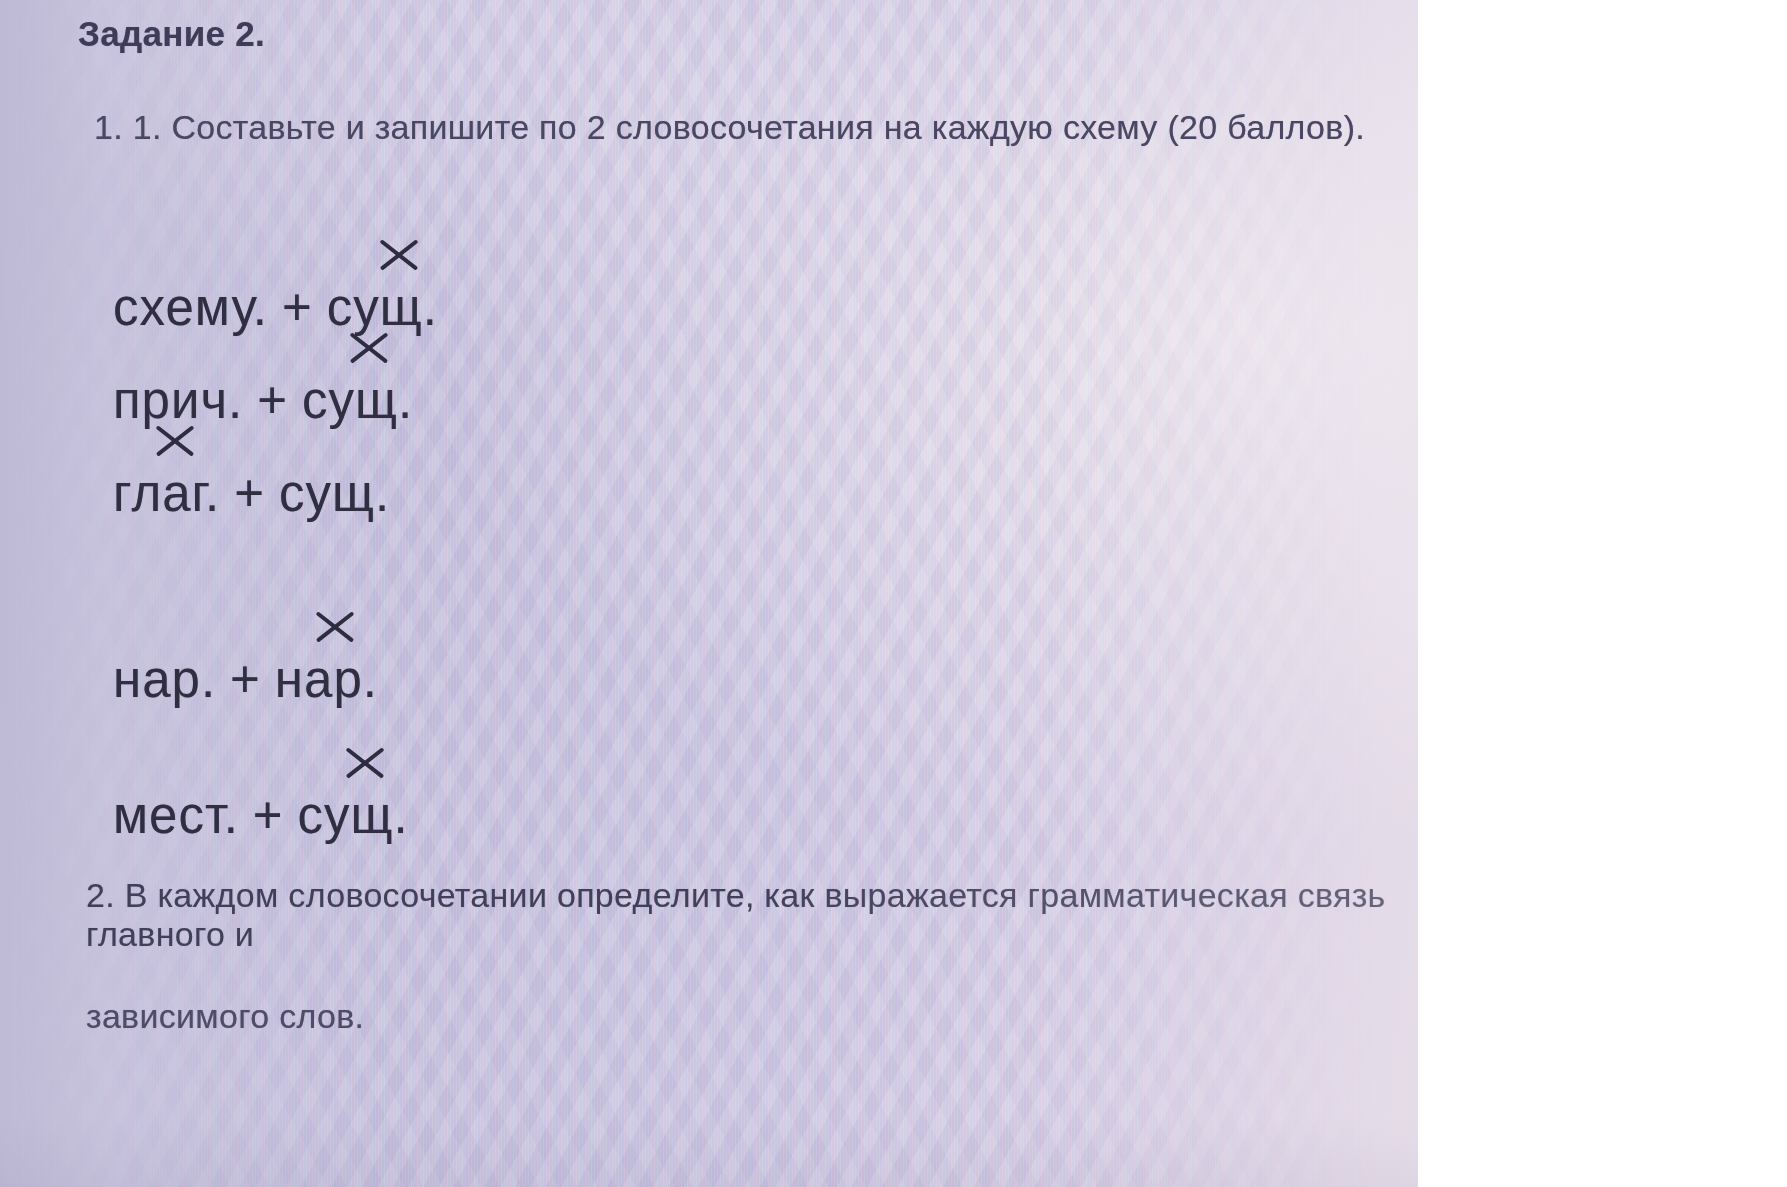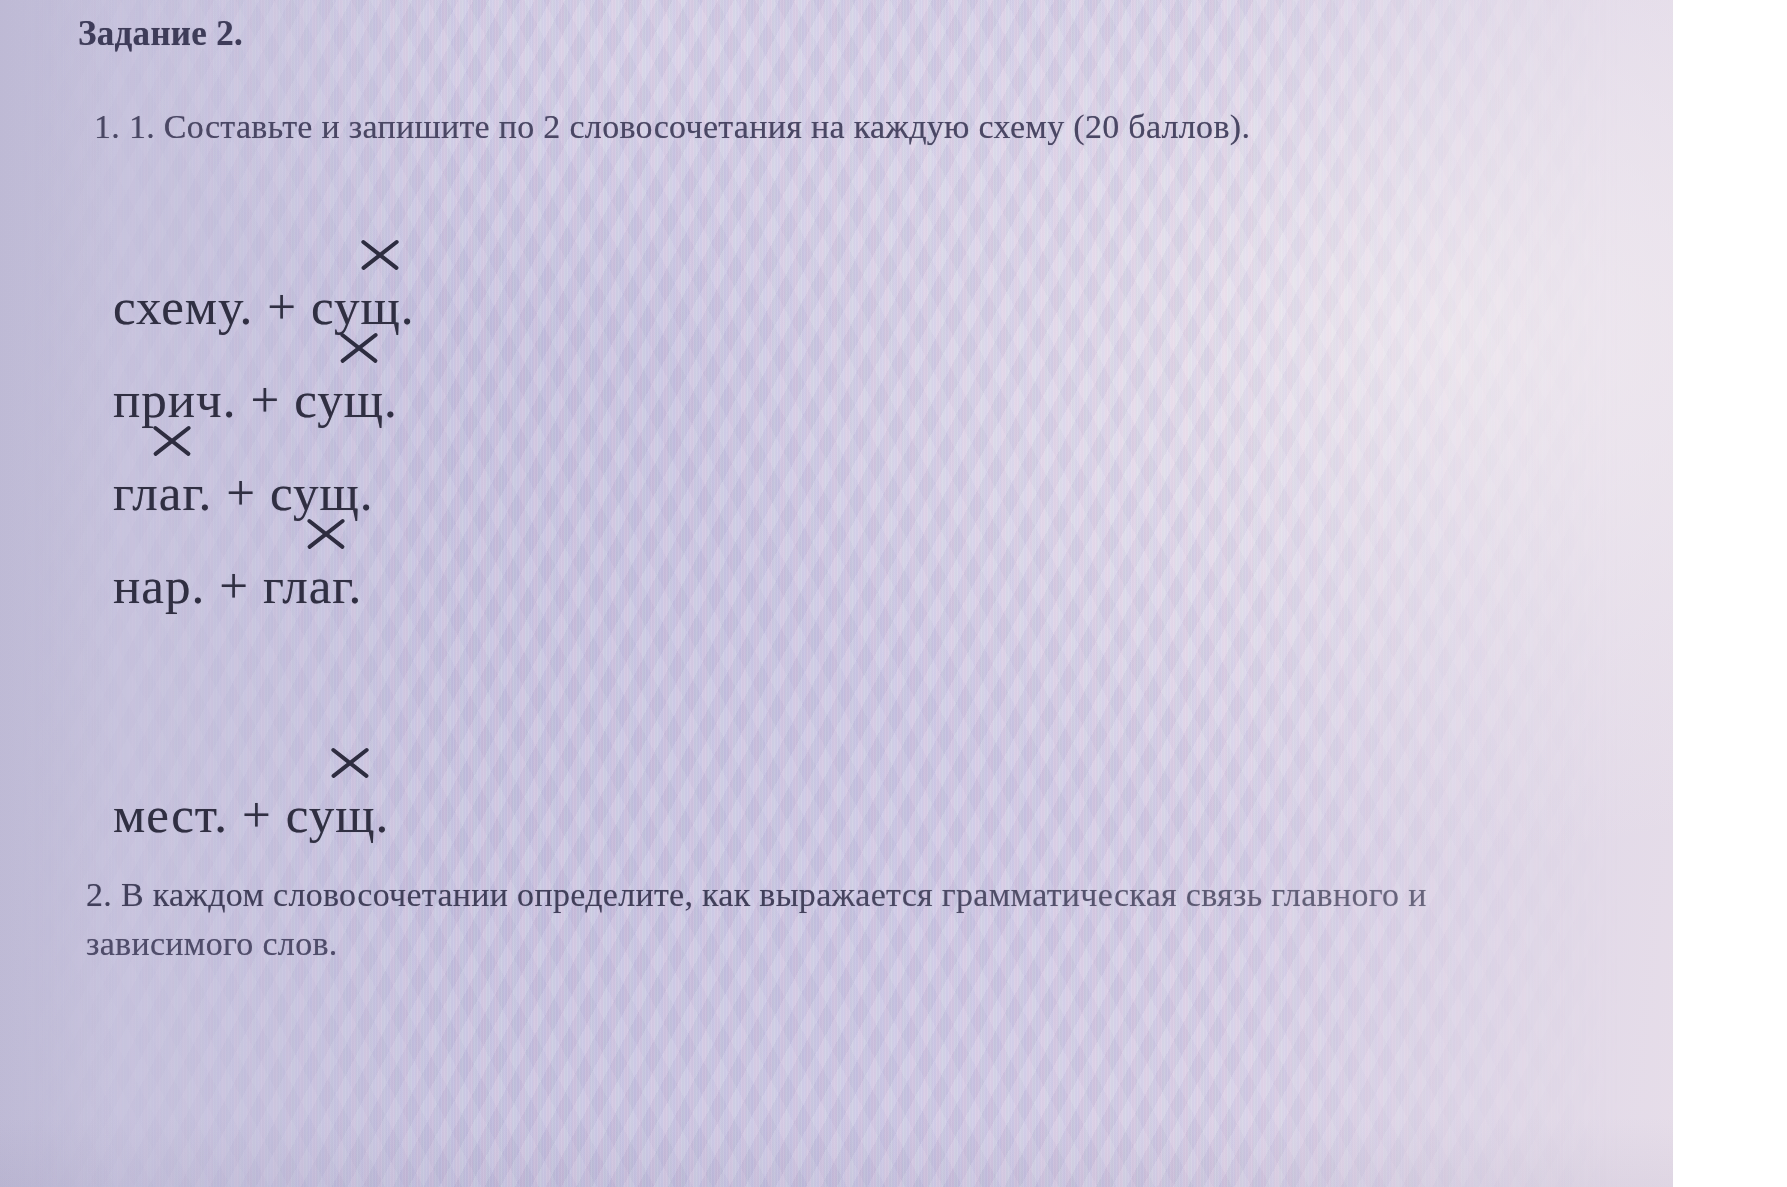--- a/index.html
+++ b/index.html
@@ -1,20 +1,20 @@
 <!DOCTYPE html>
 <html><head>
 <meta charset="utf-8">
 <style>
   html,body{margin:0;padding:0;}
   .page{
     position:relative;
-    width:1673px;height:1187px;
+    width:1418px;height:1187px;
     overflow:hidden;
-    font-family:Liberation Serif, serif;
+    font-family:Liberation Sans, sans-serif;
     background:
       radial-gradient(1250px 850px at 86% 28%, rgba(242,236,241,0.85), rgba(242,236,241,0) 62%),
       radial-gradient(900px 500px at 40% 4%, rgba(228,222,238,0.55), rgba(228,222,238,0) 60%),
       linear-gradient(96deg, #c6c2dc 0%, #c9c5e0 32%, #cfcae4 55%, #d9d2e7 76%, #e6dde9 100%);
     text-shadow:0 0 0.7px rgba(52,50,74,0.45);
   }
   .moire{
     position:absolute;inset:0;pointer-events:none;
     background-image:
       repeating-linear-gradient(90deg, rgba(255,255,255,0.10) 0 1px, rgba(0,0,0,0) 1px 3px),
@@ -56,21 +56,21 @@
   .x-40{left:40%;} .x-44{left:44%;} .x-36{left:36%;}
   .task2{
     position:absolute;left:86px;top:876px;
     font-size:34px;color:#4f4c6a;letter-spacing:0.3px;
   }
   .task2-line1{
     background:linear-gradient(90deg,#4d4a68 0%,#4d4a68 50%,#6f6b88 74%,#938ea6 100%);
     -webkit-background-clip:text;background-clip:text;
     -webkit-text-fill-color:transparent;
   }
-  .task2-line2{margin-top:11px;}
+  .task2-line2{margin-top:43px;}
   .task3{
     position:absolute;left:86px;top:1050px;
     font-size:34px;color:#454360;letter-spacing:0.3px;
   }
 </style>
 </head>
 <body>
 
 <div class="page">
   <div class="moire"></div>
@@ -85,24 +85,24 @@
   </div>
 
   <div class="scheme-row r3">
     <span class="word"><span class="xmark x-36"></span><span>глаг.</span></span><span class="plus">+</span><span class="word"><span>сущ.</span></span>
   </div>
 
   <div class="scheme-row r2">
     <span class="word"><span>прич.</span></span><span class="plus">+</span><span class="word"><span class="xmark x-40"></span><span>сущ.</span></span>
   </div>
 
-  <div class="scheme-row r4">
-    <span class="word"><span>нар.</span></span><span class="plus">+</span><span class="word"><span class="xmark x-40"></span><span>глаг.</span></span>
+
+  <div class="scheme-row r5">
+    <span class="word"><span>нар.</span></span><span class="plus">+</span><span class="word"><span class="xmark x-36"></span><span>нар.</span></span>
   </div>
-
 
   <div class="scheme-row r6">
     <span class="word"><span>мест.</span></span><span class="plus">+</span><span class="word"><span class="xmark x-40"></span><span>сущ.</span></span>
   </div>
 
   <div class="task2">
     <div class="task2-line1">2. В каждом словосочетании определите, как выражается грамматическая связь главного и</div>
     <div class="task2-line2">зависимого слов.</div>
   </div>
 

